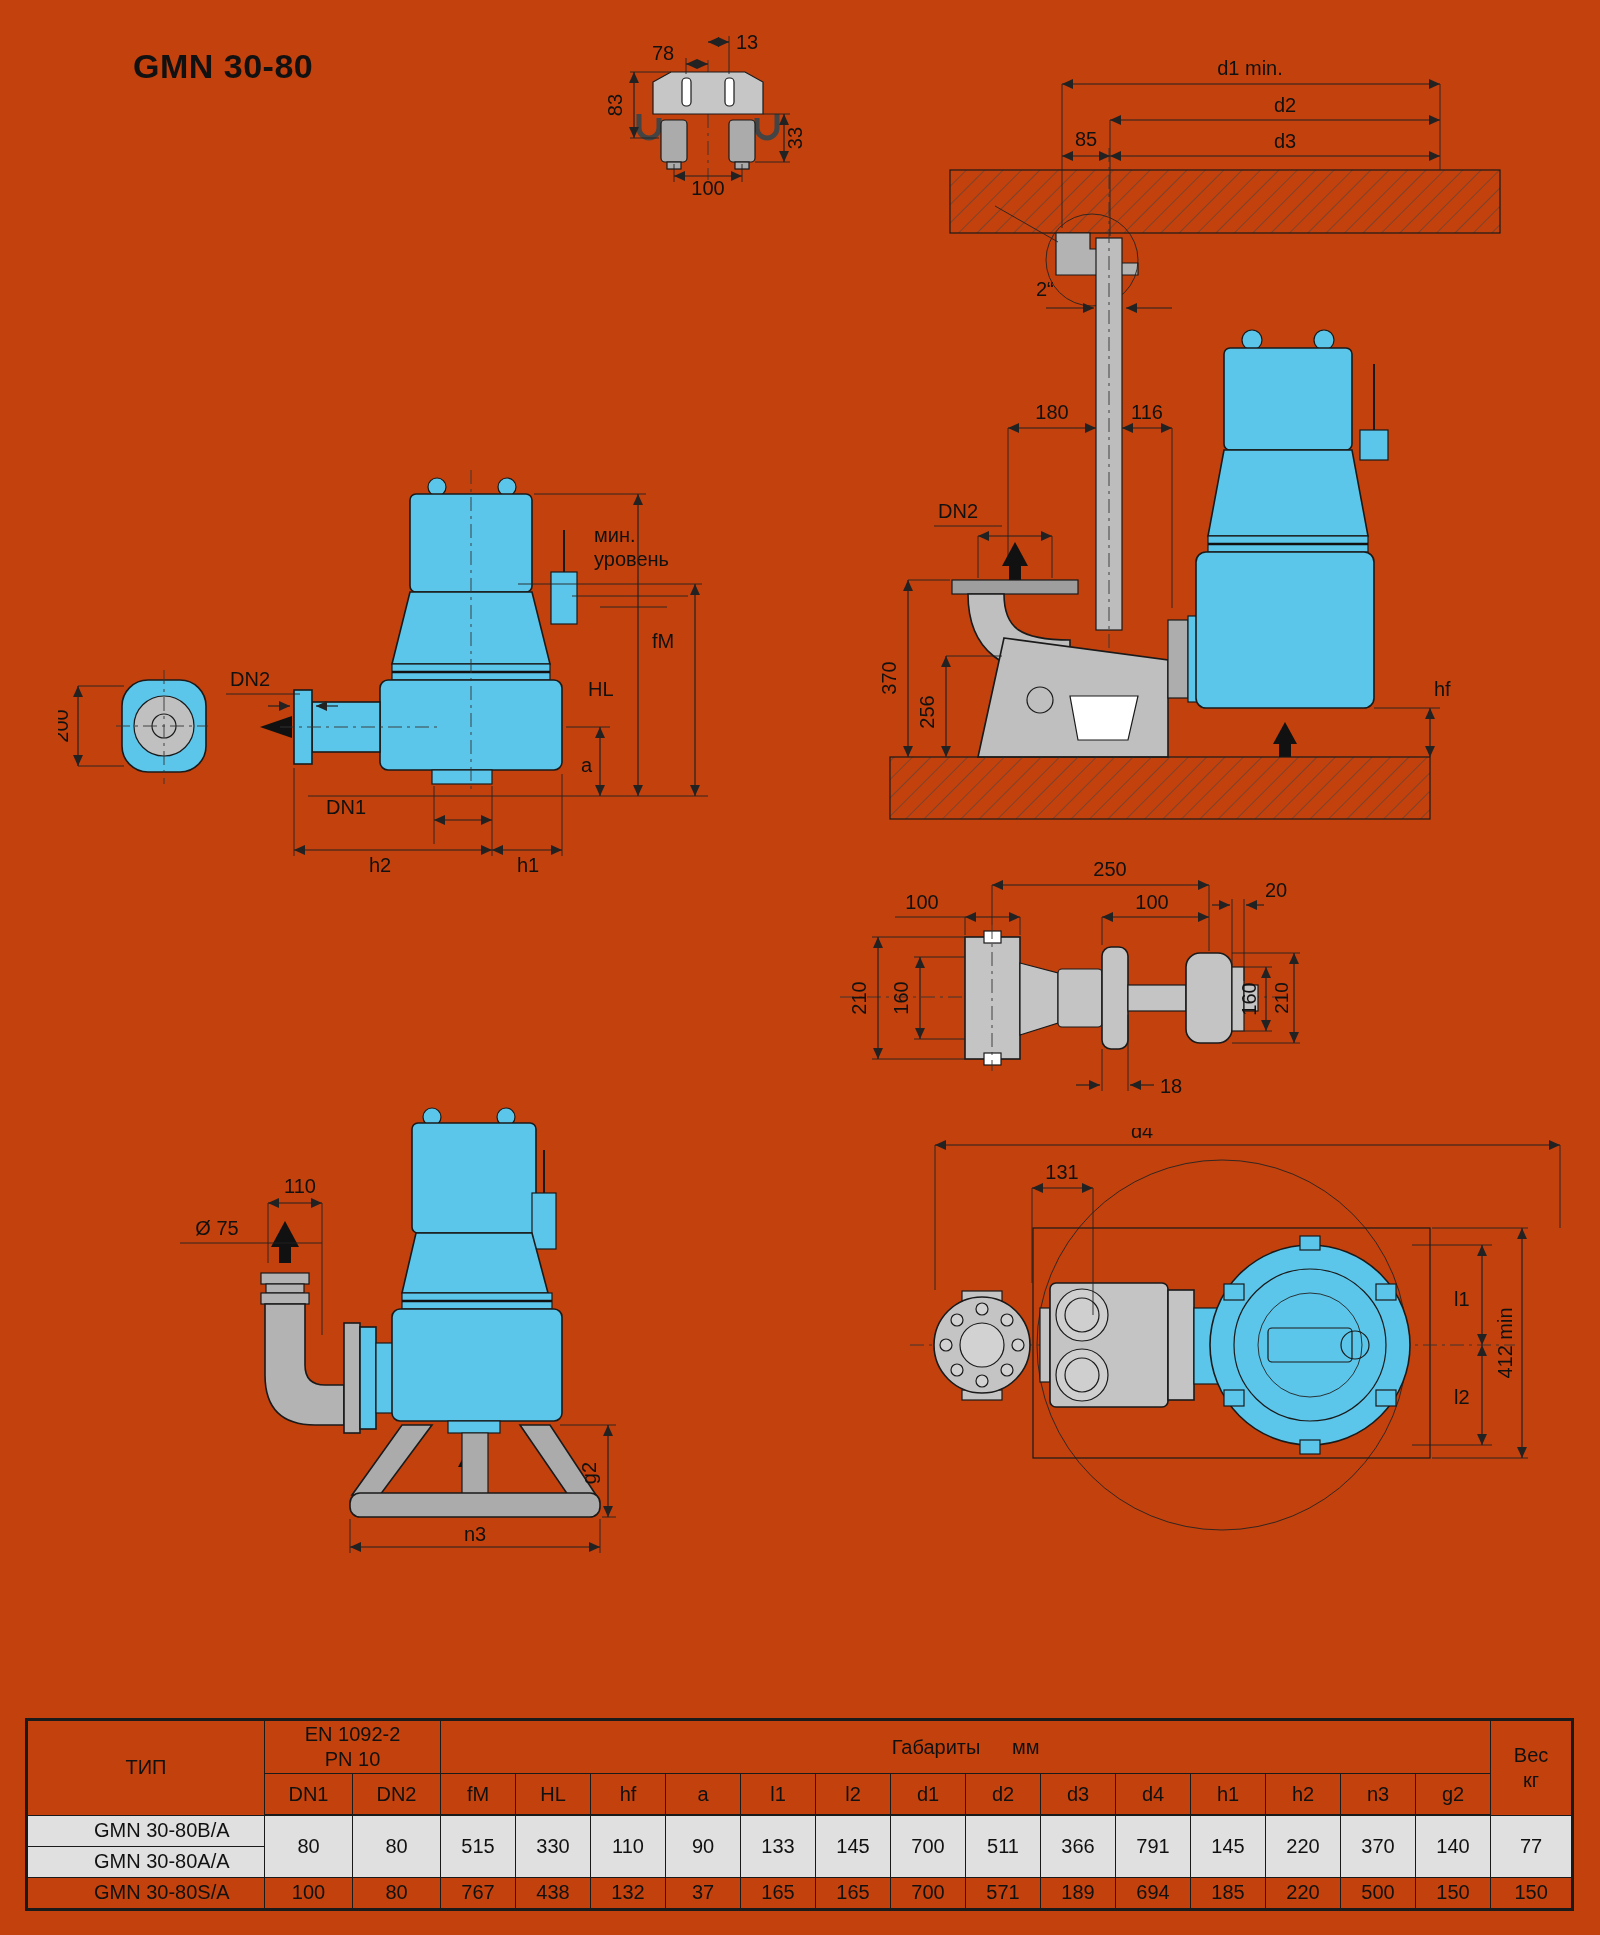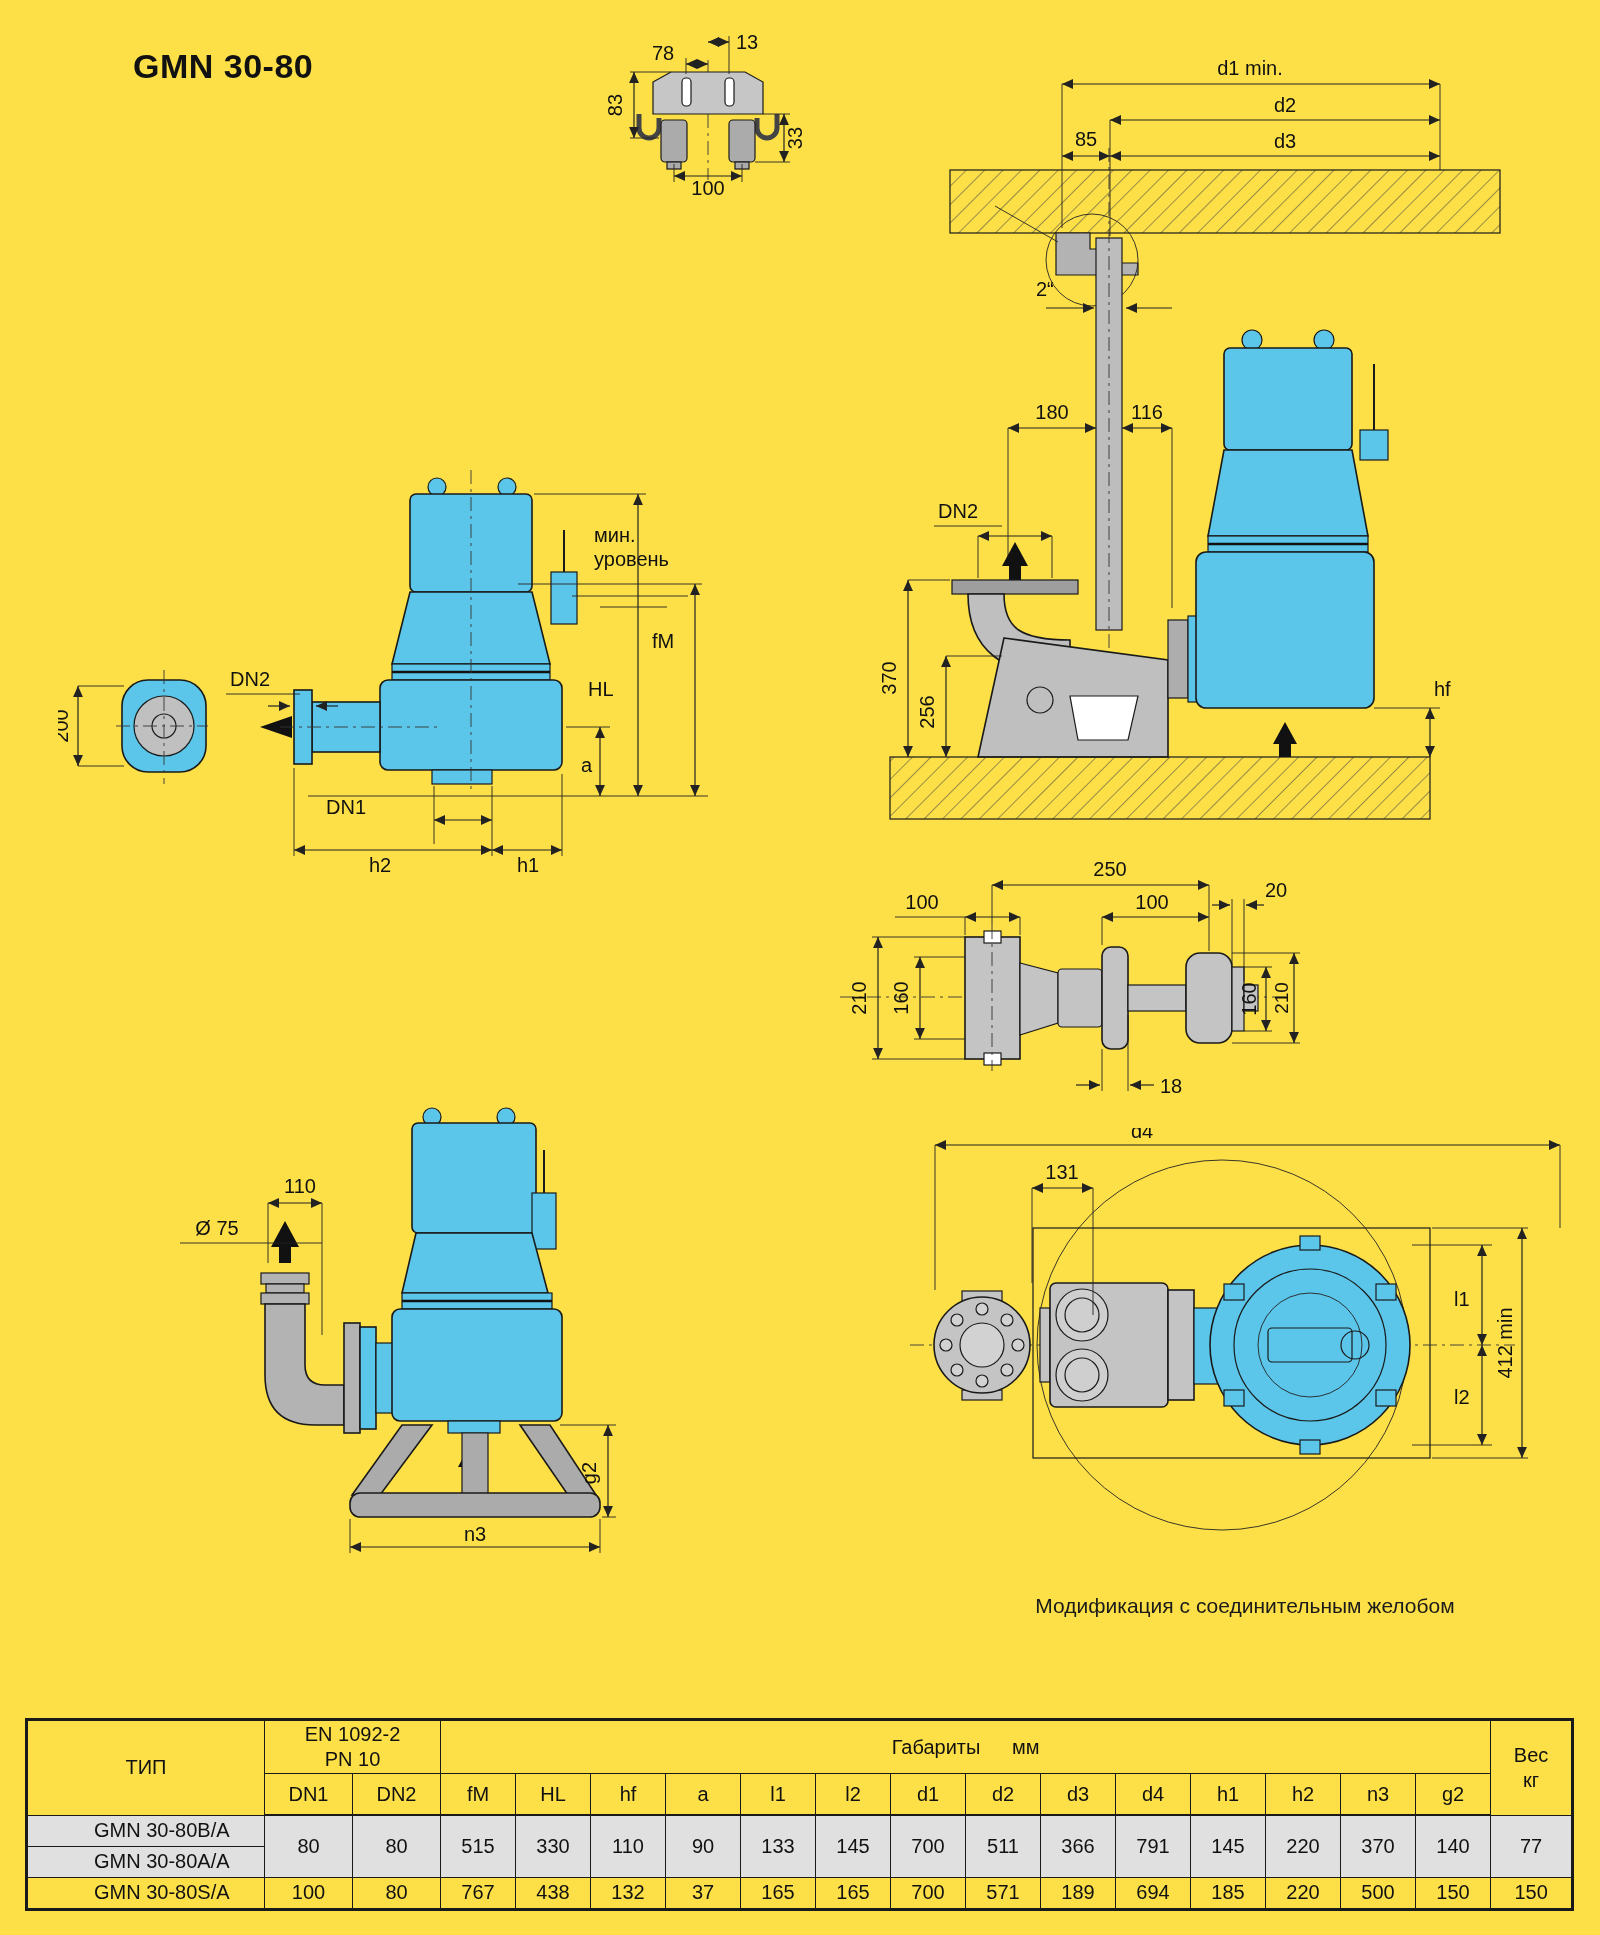--- a/index.html
+++ b/index.html
@@ -1,16 +1,16 @@
 <!DOCTYPE html>
 <html><head>
 <meta charset="utf-8">
 <style>
   html,body{margin:0;padding:0;background:#fff;}
-  #page{position:relative;width:1600px;height:1935px;background:#fde047;overflow:hidden;
+  #page{position:relative;width:1600px;height:1935px;background:#c2410c;overflow:hidden;
         font-family:"Liberation Sans",sans-serif;color:#111;}
   #title{position:absolute;left:133px;top:47px;font-size:34px;font-weight:bold;letter-spacing:.5px;}
   .drw{position:absolute;}
   svg text{font-family:"Liberation Sans",sans-serif;font-size:20px;fill:#111;}
   svg .sm{font-size:19px;}
   .caption{position:absolute;font-size:21px;color:#1a1a1a;text-align:center;}
   
   .dl{stroke:#222;stroke-width:1.2;fill:none;}
   .xl{stroke:#222;stroke-width:0.9;fill:none;}
   .cl{stroke:#333;stroke-width:0.9;fill:none;stroke-dasharray:14 5 3 5;}
@@ -419,21 +419,20 @@
       <text x="684" y="178">l1</text>
       <line class="dl" x1="712" y1="217" x2="712" y2="317" marker-start="url(#arG)" marker-end="url(#arG)"></line>
       <text x="684" y="276">l2</text>
       <line class="xl" x1="662" y1="100" x2="758" y2="100"></line>
       <line class="xl" x1="662" y1="330" x2="758" y2="330"></line>
       <line class="dl" x1="752" y1="100" x2="752" y2="330" marker-start="url(#arG)" marker-end="url(#arG)"></line>
       <text transform="translate(742,215) rotate(-90)" text-anchor="middle">412 min</text>
     </g>
   </svg>
 
-  <div class="caption" style="left:905px;top:1594px;width:680px">Модификация с соединительным желобом</div>
 
   <table id="dimtable">
     <colgroup>
       <col style="width:238px">
         <col style="width:88px">
         <col style="width:88px">
       <col style="width:75px">
         <col style="width:75px">
         <col style="width:75px">
         <col style="width:75px">

